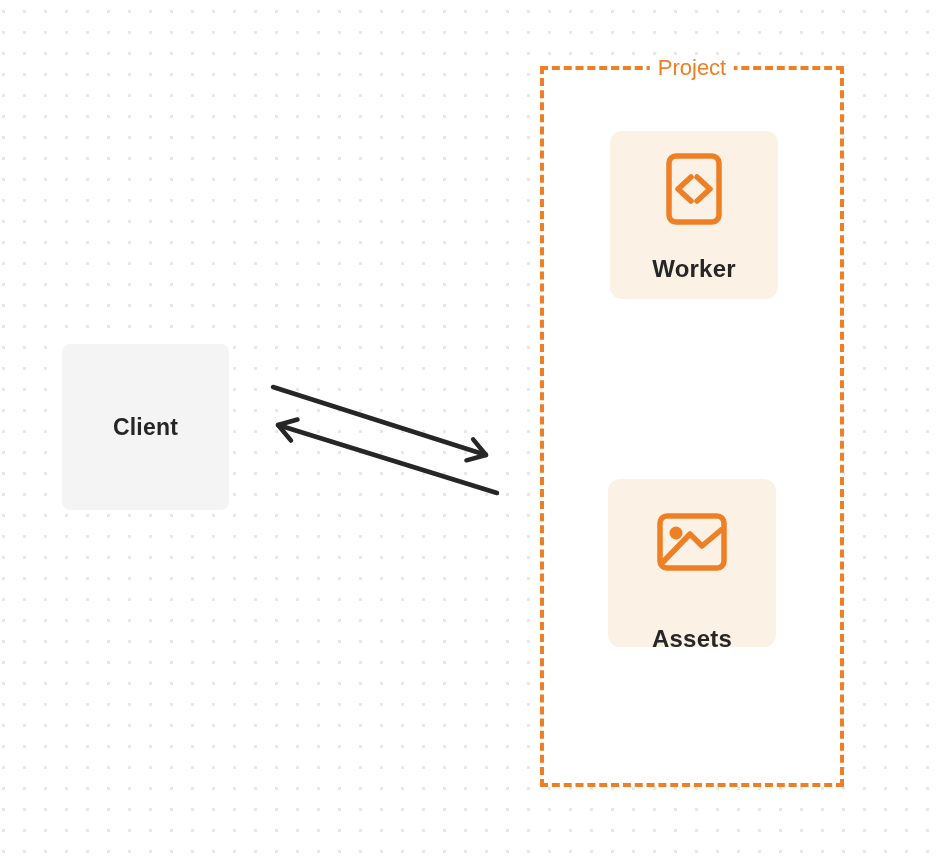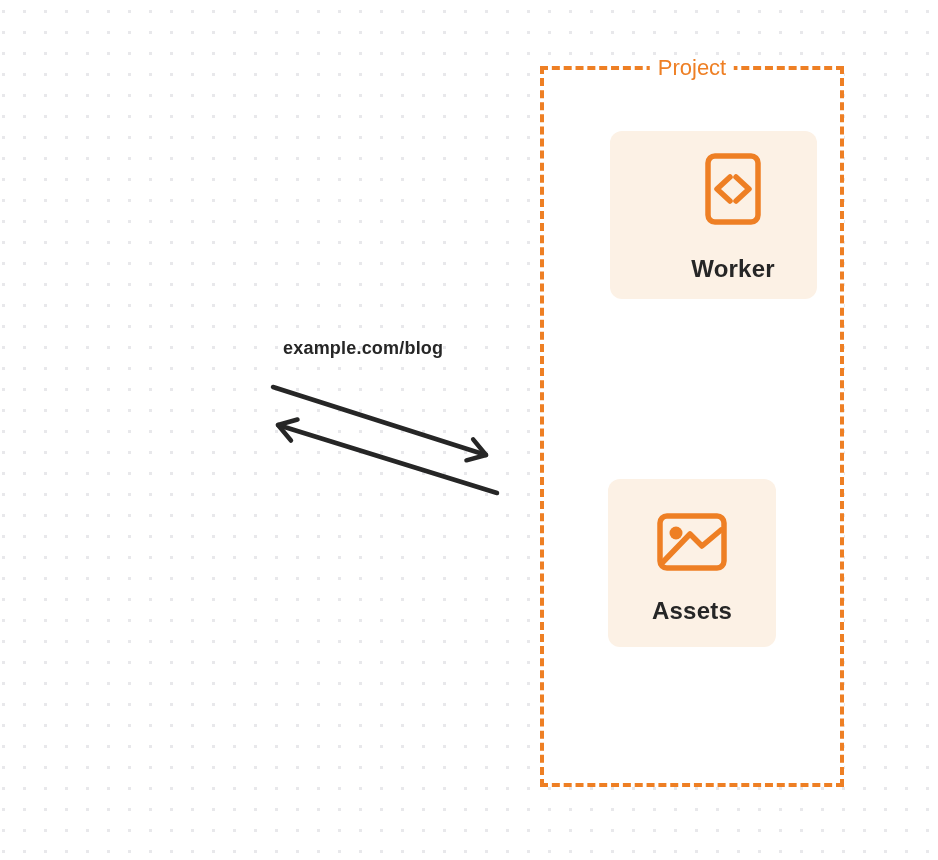--- a/index.html
+++ b/index.html
@@ -35,22 +35,22 @@
     background: var(--bg, #ffffff); padding: 0 8px;
     color: var(--accent, #ee7f24); font-size: 22px; font-weight: 400; line-height: 26px;
     white-space: nowrap;
   }
   .card {
     position: absolute; width: 168px; height: 168px;
     background: var(--accent_soft, #fcf1e5); border-radius: 12px;
     display: flex; flex-direction: column; align-items: center;
     color: var(--accent, #ee7f24);
   }
-  .card-worker { left: 66px; top: 61px; padding-left: 39px; }
-  .card-assets { left: 64px; top: 409px; }
+  .card-worker { left: 66px; top: 61px; }
+  .card-assets { left: 64px; top: 409px; gap: 28px; }
   .card-worker .icon-wrap { margin-top: 21px; }
   .card-assets .icon-wrap { margin-top: 33px; }
   .card-label { color: var(--ink, #262626); font-weight: 700; font-size: 24px; letter-spacing: .2px; }
   .card-worker .card-label { margin-top: 25px; }
   .card-assets .card-label { margin-top: 21px; }
   .file-tree {
     position: absolute; left: 34px; top: 579px; margin: 0;
     font-family: "DejaVu Sans Mono", monospace;
     font-size: 15px; line-height: 21px; font-weight: 600;
     color: var(--ink, #262626);
@@ -65,22 +65,24 @@
   <svg class="arrows-layer" width="938" height="860" viewBox="0 0 938 860">
     <defs>
       <marker id="open-head" viewBox="0 0 30 30" refX="24" refY="15" markerWidth="30" markerHeight="30" orient="auto" markerUnits="userSpaceOnUse">
         <path d="M7,4 L24,15 L7,26" fill="none" stroke="currentColor" stroke-width="4.5" stroke-linecap="round" stroke-linejoin="round"></path>
       </marker>
     </defs>
     <line x1="273" y1="387" x2="486" y2="455" stroke="currentColor" stroke-width="4.5" stroke-linecap="round" marker-end="url(#open-head)"></line>
     <line x1="497" y1="493" x2="278" y2="425" stroke="currentColor" stroke-width="4.5" stroke-linecap="round" marker-end="url(#open-head)"></line>
   </svg>
 
+  <div class="client-box">
+    <span class="client-label">Client</span>
+  </div>
 
-  <div class="url-label">example.com/blog</div>
 
   <div class="project">
     <span class="project-label">Project</span>
 
     <div class="card card-worker">
       <span class="icon-wrap">
         <svg width="58" height="74" viewBox="0 0 58 74" fill="none">
           <rect x="4" y="4" width="50" height="66" rx="7" stroke="currentColor" stroke-width="5.5"></rect>
           <polyline points="26,25 13,37 26,49" stroke="currentColor" stroke-width="5.5" fill="none" stroke-linecap="round" stroke-linejoin="round"></polyline>
           <polyline points="32,25 45,37 32,49" stroke="currentColor" stroke-width="5.5" fill="none" stroke-linecap="round" stroke-linejoin="round"></polyline>

